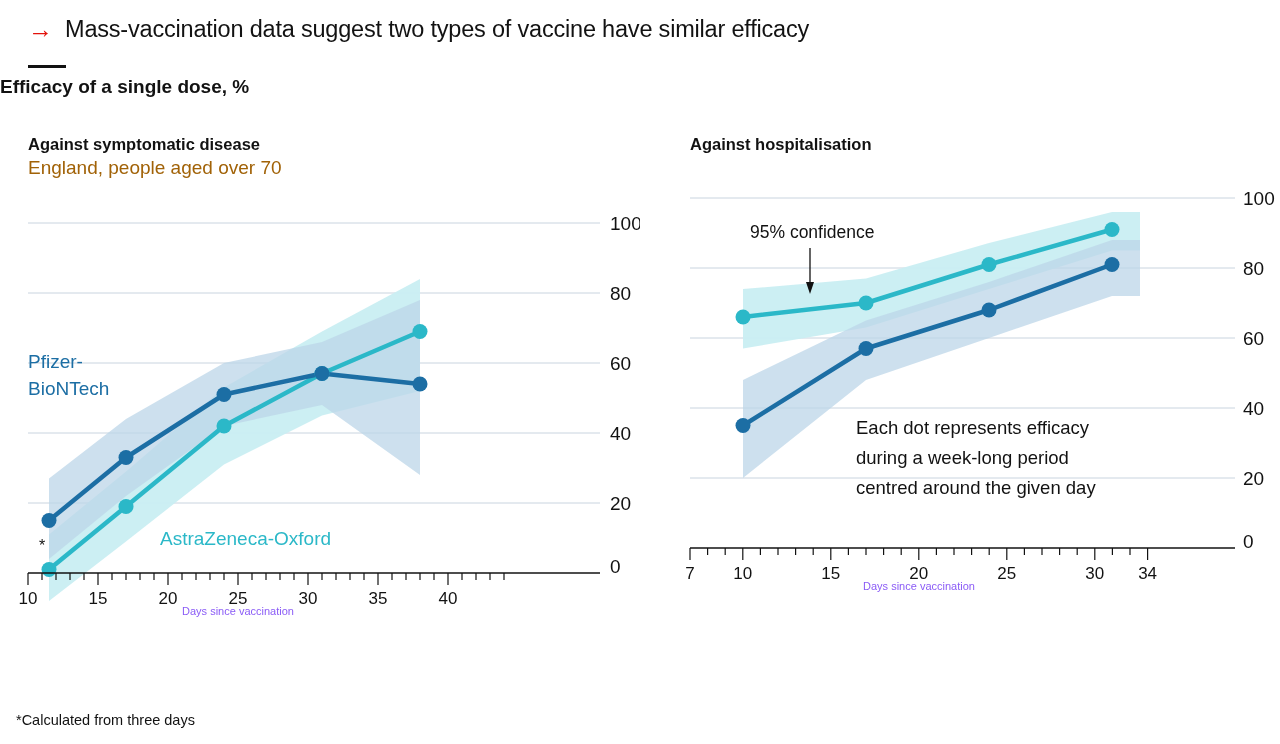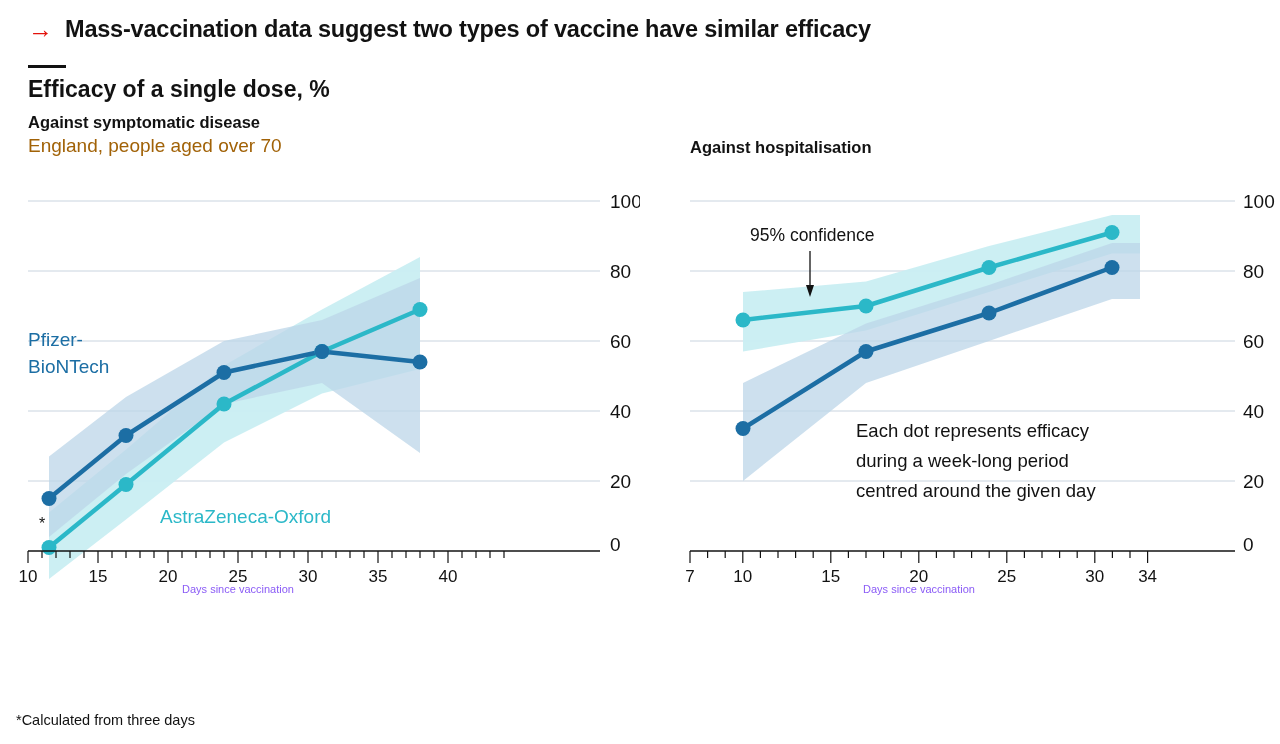--- a/index.html
+++ b/index.html
@@ -31,43 +31,41 @@
   }
   .arrow {
     color: #e3120b;
     font-size: 25px;
     font-weight: 700;
     line-height: 1;
     transform: translateY(1px);
   }
   .headline {
     font-size: 23.5px;
-    font-weight: 700;
+    font-weight: 400;
     letter-spacing: -0.2px;
     color: #121212;
   }
   .rule {
     width: 38px;
     height: 3px;
     background: #121212;
     margin: 22px 0 8px 28px;
   }
   .subhead {
-    font-size: 23px;
+    font-size: 19px;
     font-weight: 700;
-    margin-left: 28px;
     color: #121212;
   }
 
   
   .panels {
     position: relative;
-    margin-top: 10px;
+    margin-top: 37px;
     display: flex;
-    align-items: flex-end;
   }
   .panel {
     position: relative;
   }
   .panel-left  { width: 640px; }
   .panel-right { width: 640px; }
 
   .panel-title {
     font-size: 16.5px;
     font-weight: 700;

